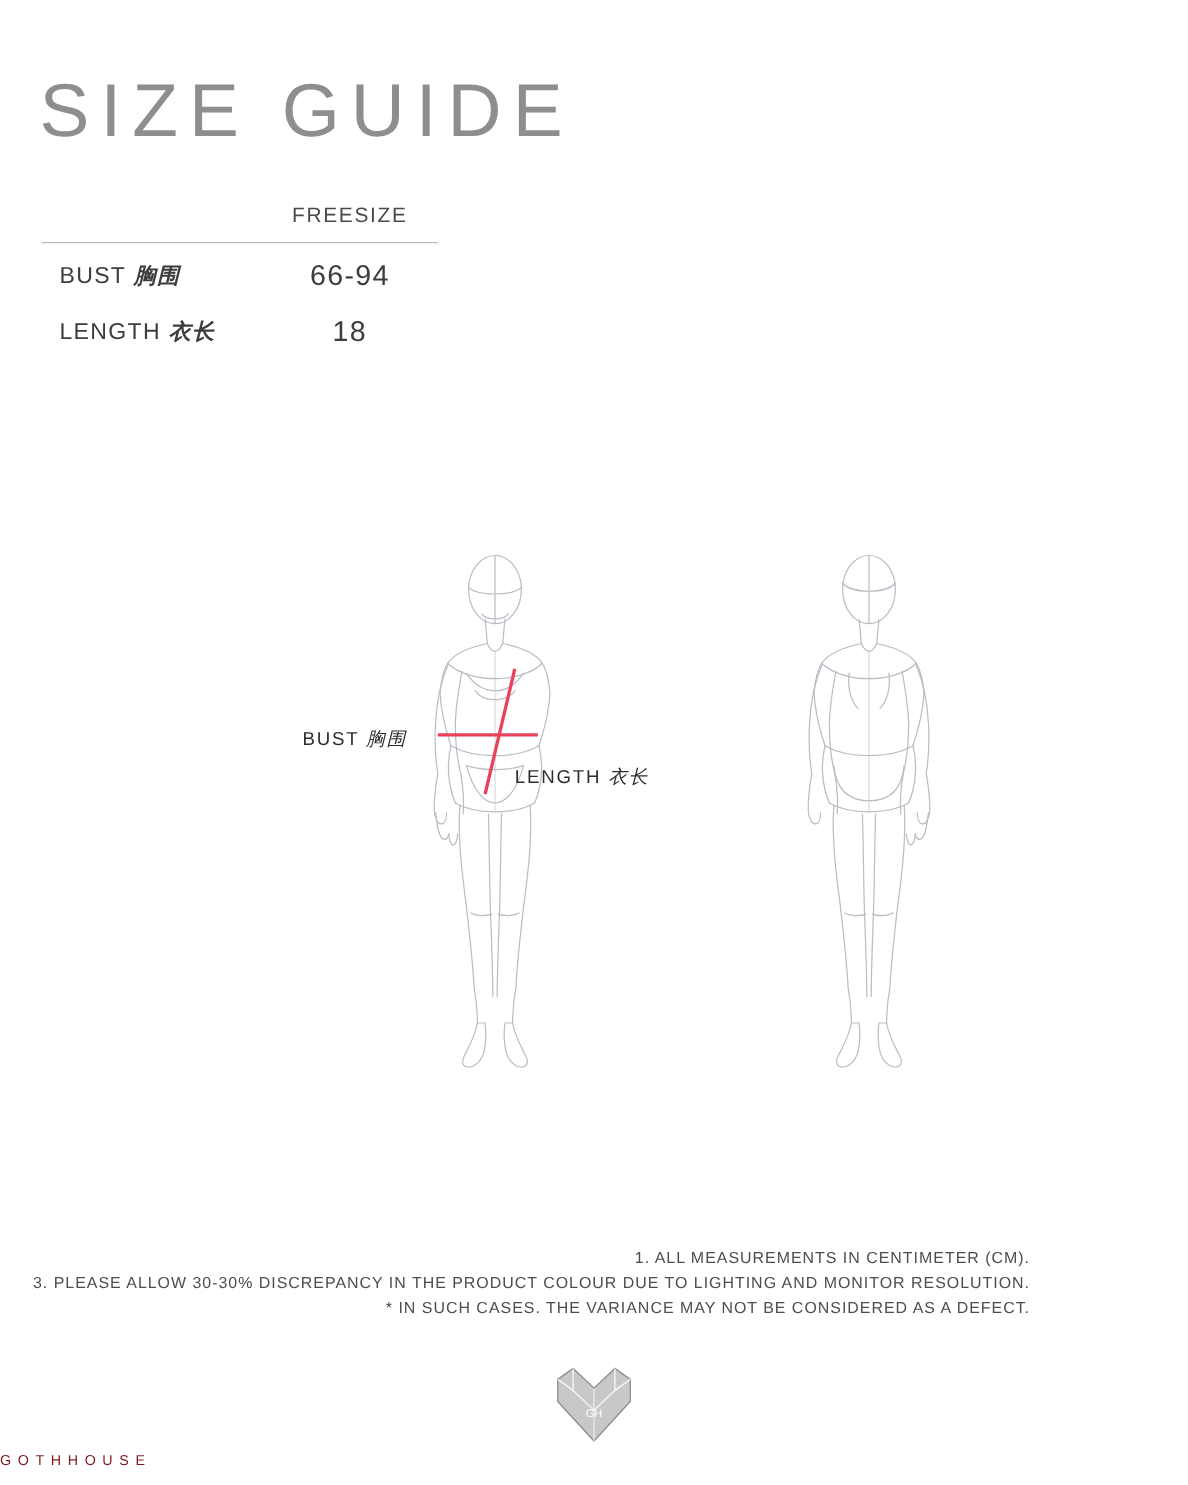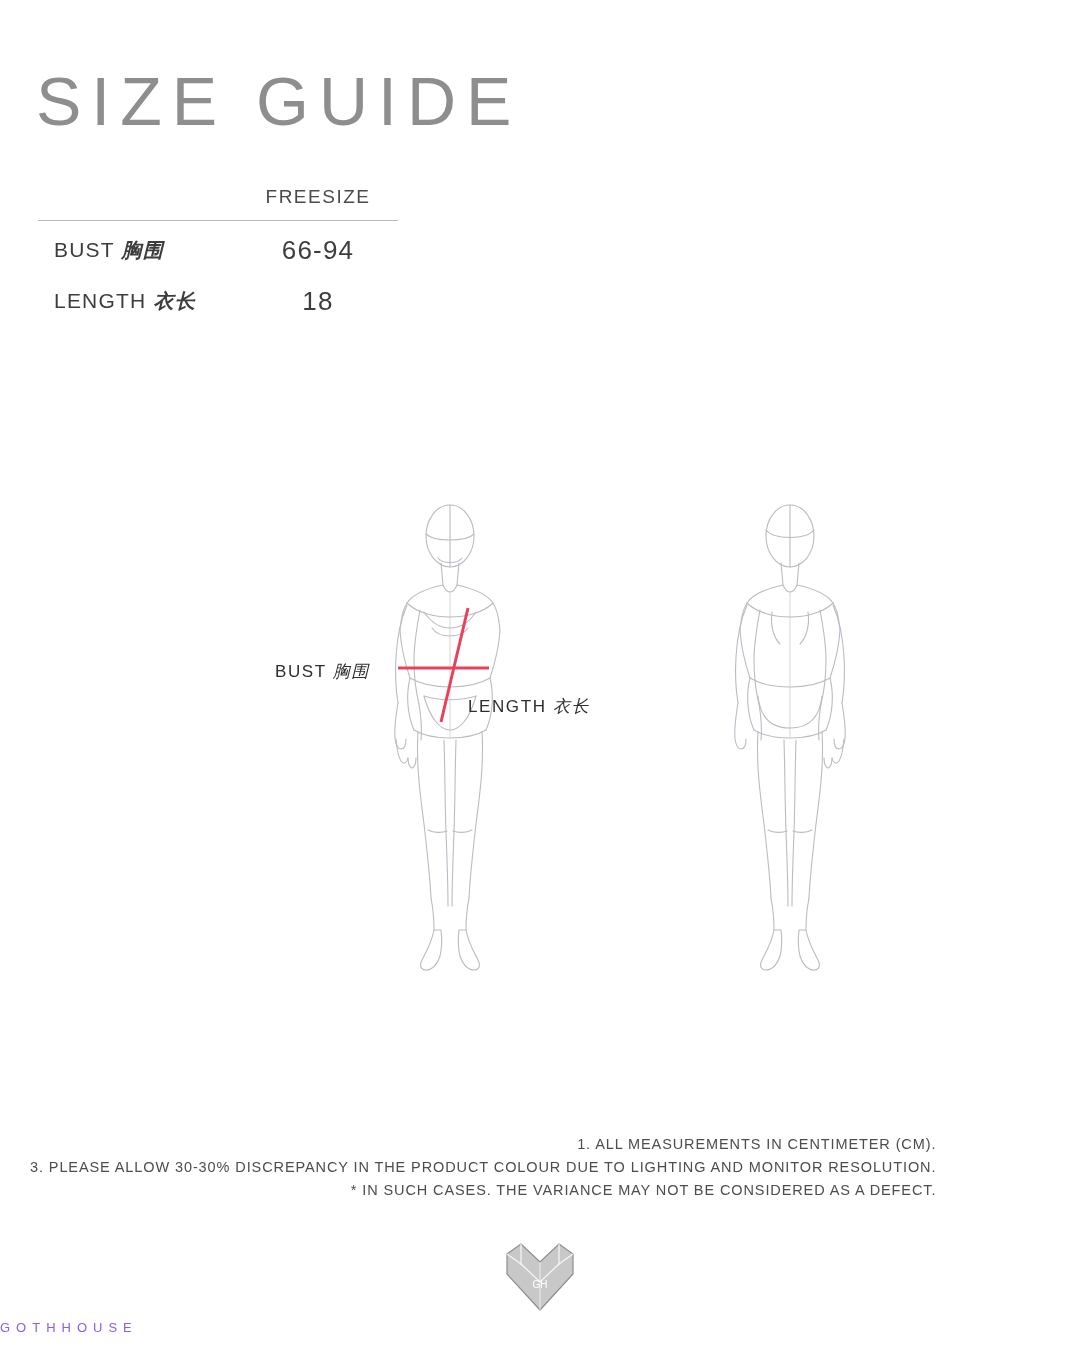--- a/index.html
+++ b/index.html
@@ -129,21 +129,21 @@
     left: 0;
     top: 1240px;
     width: 1080px;
     text-align: left;
   }
   .brand-mark { display: block; margin: 0 auto; }
   .brand-name {
     margin-top: 8px;
     font-size: 13px;
     letter-spacing: 6px;
-    color: #8b5cf6;
+    color: #7f1d1d;
     font-weight: 400;
   }
 </style>
 </head>
 <body>
 
 <div class="page-title">SIZE GUIDE</div>
 
 <div class="size-table">
   <table>

